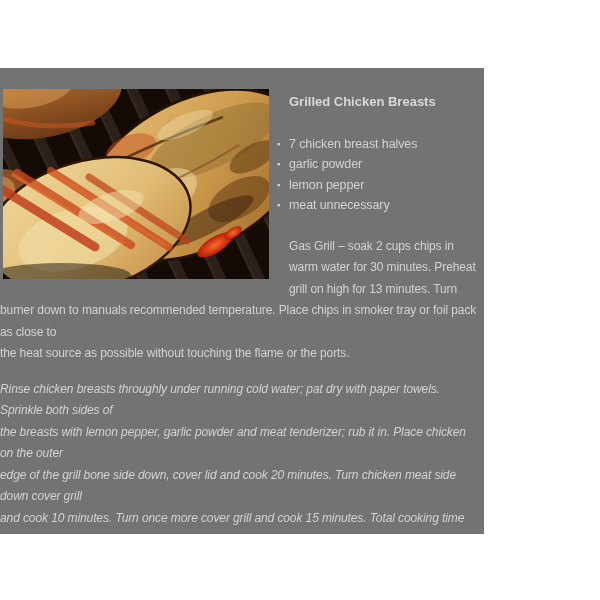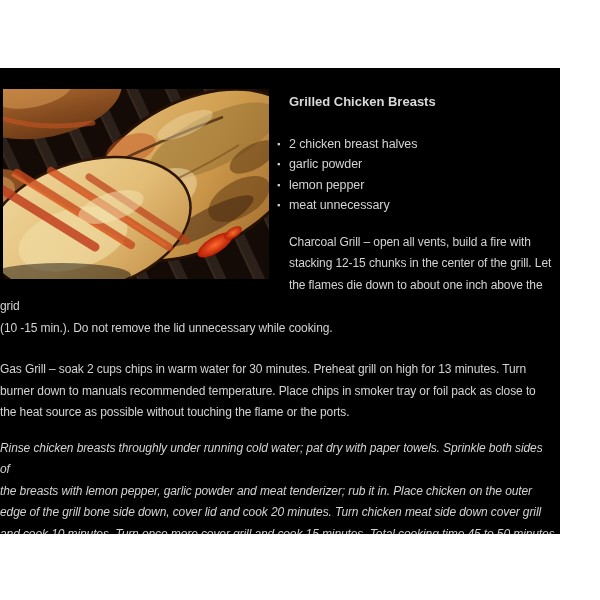--- a/index.html
+++ b/index.html
@@ -1,20 +1,20 @@
 <!DOCTYPE html>
 <html><head>
 <meta charset="utf-8">
 <style>
   html,body{margin:0;padding:0;background:#ffffff;}
   body{width:600px;height:600px;overflow:hidden;font-family:"Liberation Sans",sans-serif;}
   .page{position:relative;width:600px;height:600px;background:#ffffff;}
   .panel{
-    position:absolute;top:68px;left:0;width:560px;height:466px;
-    background:#000000;color:#d3d3d3;box-sizing:border-box;
+    position:absolute;top:68px;left:0;width:484px;height:466px;
+    background:#737373;color:#d3d3d3;box-sizing:border-box;
     padding:0 5px 0 0;overflow:hidden;
     font-size:12px;line-height:21.5px;letter-spacing:-0.1px;
   }
   .photo{
     float:left;width:266px;height:190px;margin:21px 20px 6px 3px;
     background:#150b06;
   }
   .photo svg{display:block;width:100%;height:100%;}
   .title{
     padding-top:23px;margin:0;font-size:13px;color:#d9d9d9;
@@ -126,30 +126,26 @@
           </g>
           <ellipse cx="108" cy="118" rx="34" ry="14" transform="rotate(-18 108 118)" fill="#f4e3b0" opacity="0.5"></ellipse>
           <ellipse cx="58" cy="186" rx="70" ry="12" fill="#000000" opacity="0.45"></ellipse>
         </g>
       </svg>
     </div>
 
     <h1 class="title">Grilled Chicken Breasts</h1>
 
     <div class="ingredients">
-      <div class="ing"><span class="blt">▪</span><span>2 chicken breast halves</span></div>
+      <div class="ing"><span class="blt">▪</span><span>7 chicken breast halves</span></div>
       <div class="ing"><span class="blt">▪</span><span>garlic powder</span></div>
       <div class="ing"><span class="blt">▪</span><span>lemon pepper</span></div>
       <div class="ing"><span class="blt">▪</span><span>meat unnecessary</span></div>
     </div>
 
-    <p class="para para-charcoal">Charcoal Grill – open all vents, build a fire with
-stacking 12-15 chunks in the center of the grill. Let
-the flames die down to about one inch above the grid
-(10 -15 min.). Do not remove the lid unnecessary while cooking.</p>
     <p class="para para-gas">Gas Grill – soak 2 cups chips in warm water for 30 minutes. Preheat grill on high for 13 minutes. Turn
 burner down to manuals recommended temperature. Place chips in smoker tray or foil pack as close to
 the heat source as possible without touching the flame or the ports.</p>
     <p class="para para-prep">Rinse chicken breasts throughly under running cold water; pat dry with paper towels. Sprinkle both sides of
 the breasts with lemon pepper, garlic powder and meat tenderizer; rub it in. Place chicken on the outer
 edge of the grill bone side down, cover lid and cook 20 minutes. Turn chicken meat side down cover grill
 and cook 10 minutes. Turn once more cover grill and cook 15 minutes. Total cooking time 45 to 50 minutes
 If desired skin can be removed after cooking is complete.</p>
 
   </div>

